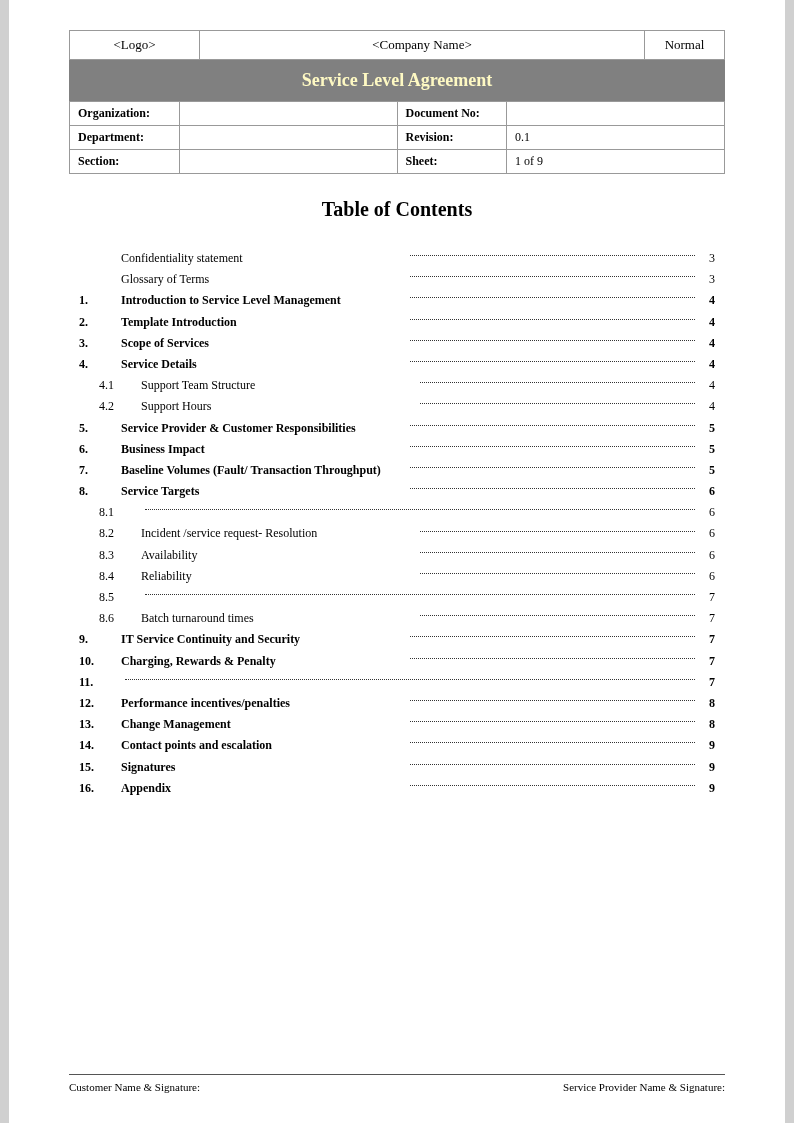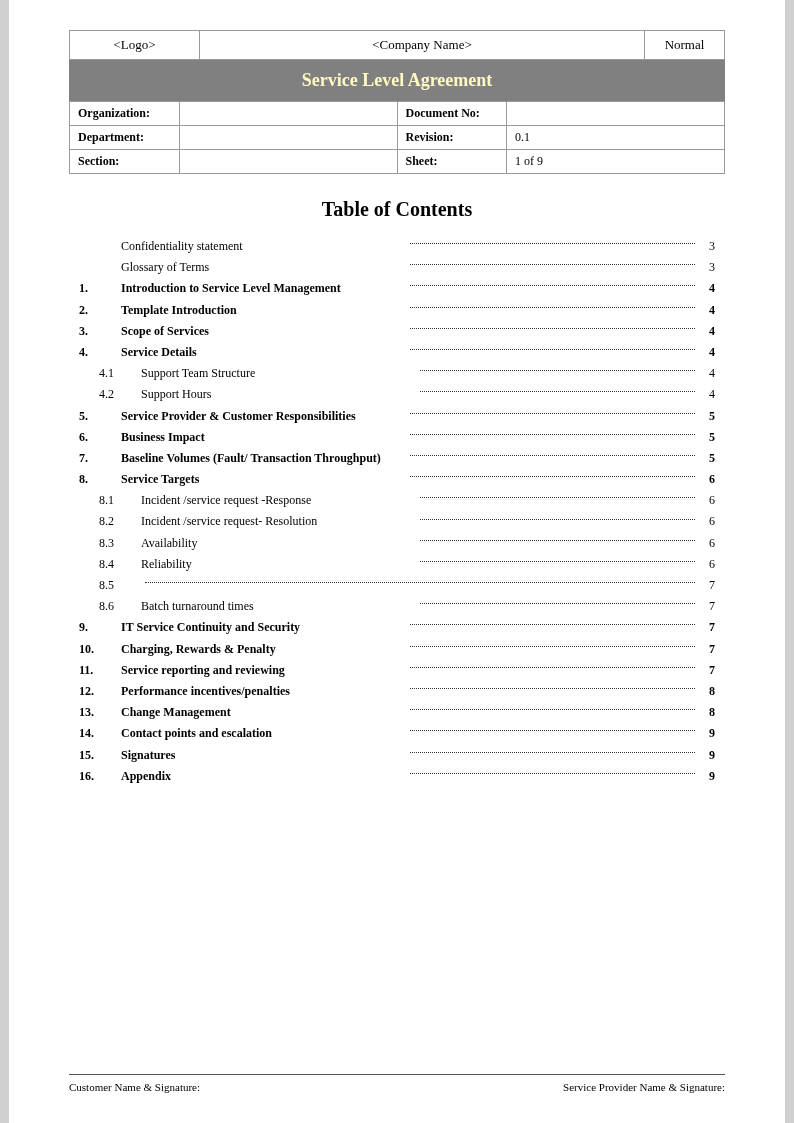--- a/index.html
+++ b/index.html
@@ -73,21 +73,21 @@
     }
     .info-value {
       width: 220px;
     }
 
     
     .toc-heading {
       text-align: center;
       font-size: 20px;
       font-weight: bold;
-      margin: 24px 0 16px 0;
+      margin: 24px 0 28px 0;
       font-family: 'Times New Roman', Times, serif;
     }
 
     
     .toc-container {
       padding: 0 10px;
     }
     .toc-entry {
       display: flex;
       align-items: center;
@@ -246,21 +246,20 @@
         <span class="toc-page">5</span>
       </div>
       <div class="toc-entry bold-entry">
         <span class="toc-number">8.</span>
         <span class="toc-title">Service Targets</span>
         <span class="toc-dots"></span>
         <span class="toc-page">6</span>
       </div>
       <div class="toc-entry sub-entry">
         <span class="toc-number">8.1</span>
-        <span class="toc-title">Incident /service request -Response</span>
         <span class="toc-dots"></span>
         <span class="toc-page">6</span>
       </div>
       <div class="toc-entry sub-entry">
         <span class="toc-number">8.2</span>
         <span class="toc-title">Incident /service request- Resolution</span>
         <span class="toc-dots"></span>
         <span class="toc-page">6</span>
       </div>
       <div class="toc-entry sub-entry">
@@ -293,21 +292,20 @@
         <span class="toc-page">7</span>
       </div>
       <div class="toc-entry bold-entry">
         <span class="toc-number">10.</span>
         <span class="toc-title">Charging, Rewards &amp; Penalty</span>
         <span class="toc-dots"></span>
         <span class="toc-page">7</span>
       </div>
       <div class="toc-entry bold-entry">
         <span class="toc-number">11.</span>
-        <span class="toc-title">Service reporting and reviewing</span>
         <span class="toc-dots"></span>
         <span class="toc-page">7</span>
       </div>
       <div class="toc-entry bold-entry">
         <span class="toc-number">12.</span>
         <span class="toc-title">Performance incentives/penalties</span>
         <span class="toc-dots"></span>
         <span class="toc-page">8</span>
       </div>
       <div class="toc-entry bold-entry">

